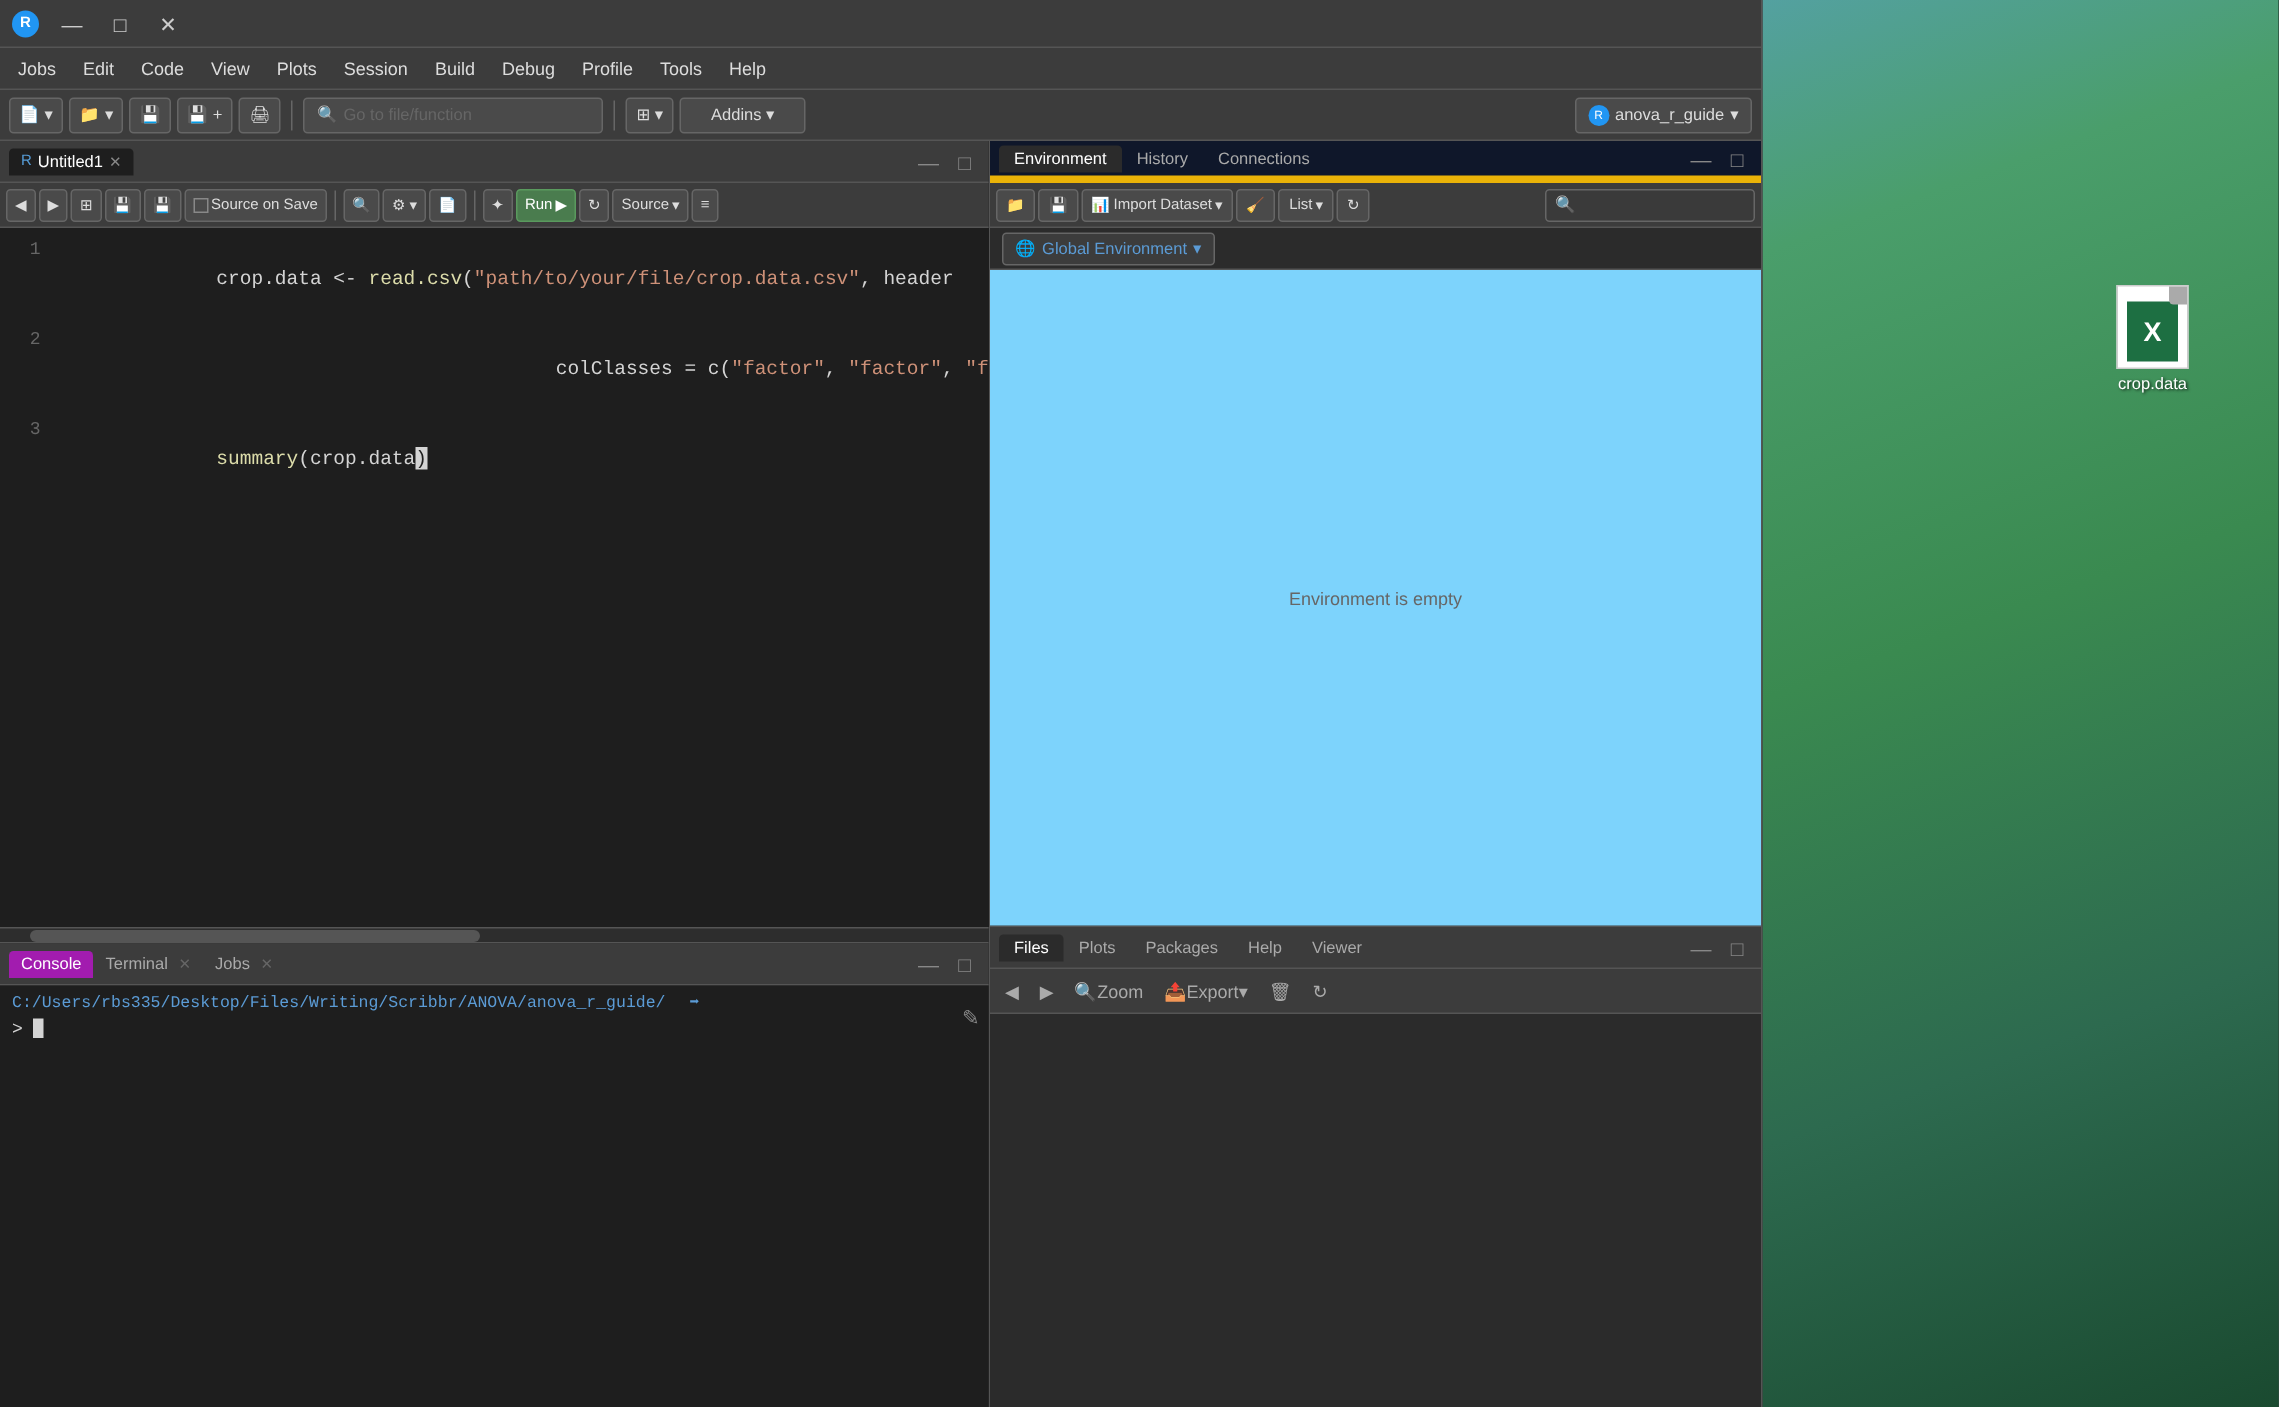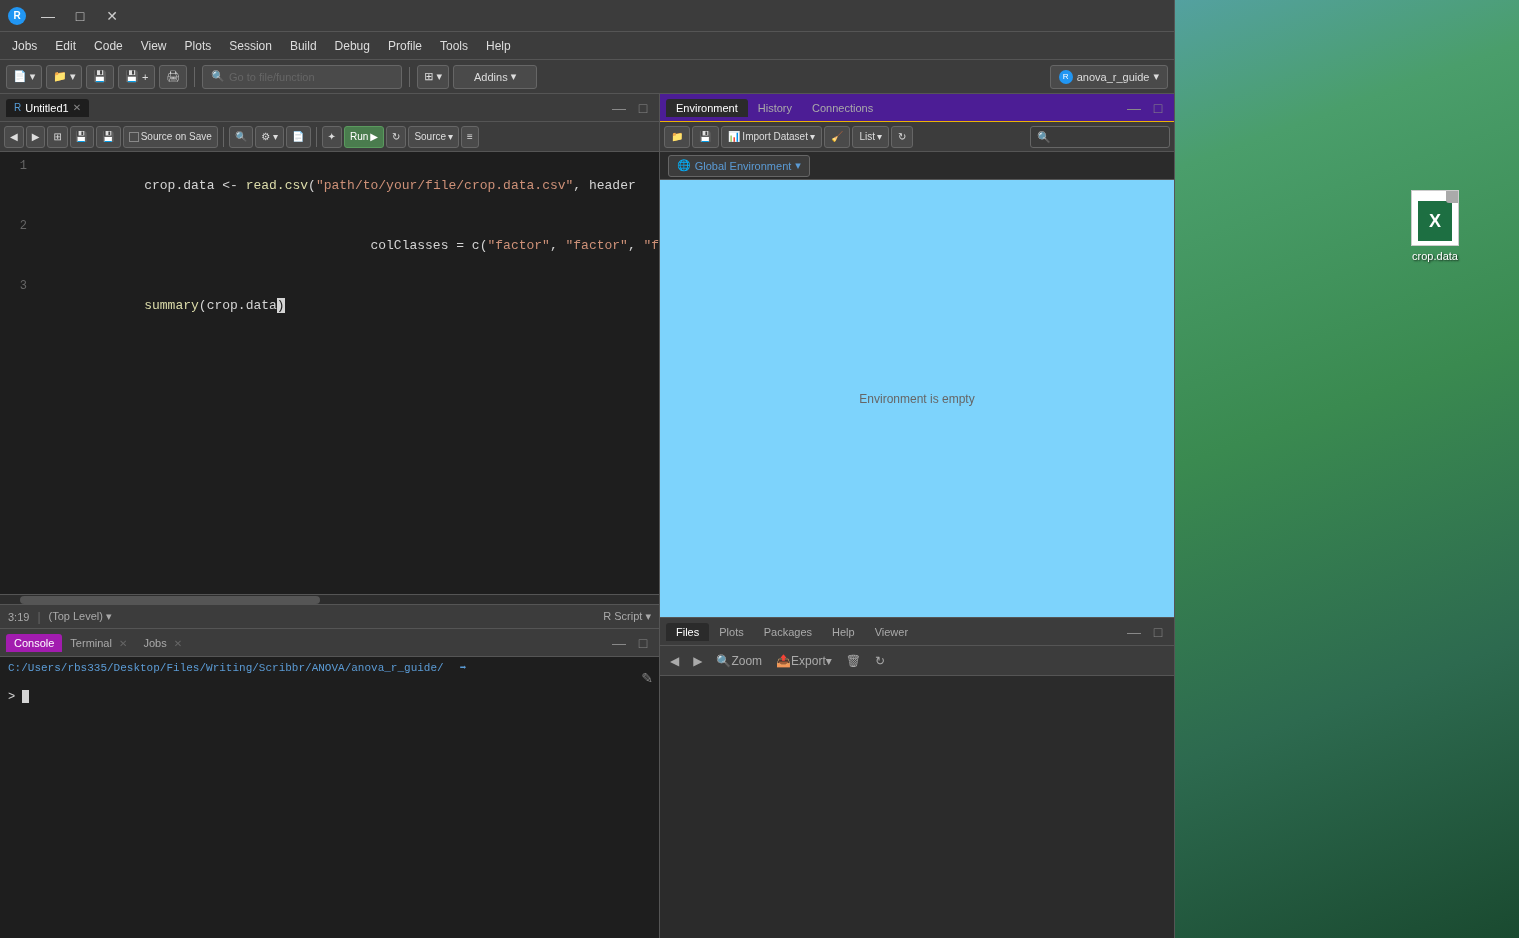--- a/index.html
+++ b/index.html
@@ -397,21 +397,21 @@
       flex: 1;
       background: #1e1e1e;
       padding: 4px 8px;
       font-family: 'Courier New', monospace;
       font-size: 12px;
       overflow: auto;
     }
     .console-path {
       color: #5b9bd5;
       font-size: 11px;
-      margin-bottom: 16px;
+      margin-bottom: 4px;
       display: flex;
       align-items: flex-end;
       gap: 16px;
     }
     .console-prompt {
       color: #d4d4d4;
     }
     .console-cursor {
       display: inline-block;
       width: 7px;
@@ -430,25 +430,25 @@
     
     .top-right-panel {
       flex: 1;
       display: flex;
       flex-direction: column;
       border-bottom: 1px solid #555;
     }
 
     .env-panel-header {
       height: 28px;
-      background: #4c1d95;
+      background: #0f172a;
       display: flex;
       align-items: center;
       padding: 0 6px;
-      border-bottom: 1px solid #eab308;
+      border-bottom: 5px solid #eab308;
       flex-shrink: 0;
     }
     .env-tab {
       padding: 3px 10px;
       color: #aaa;
       font-size: 11px;
       cursor: pointer;
       border-radius: 3px 3px 0 0;
     }
     .env-tab.active {
@@ -724,32 +724,20 @@
             <span class="line-content">
               <span class="code-function">summary</span><span class="code-paren">(</span><span>crop.data</span><span class="code-paren cursor-char">)</span>
             </span>
           </div>
         </div>
 
         <div class="h-scrollbar">
           <div class="h-scrollbar-thumb"></div>
         </div>
 
-        <div class="editor-status-bar">
-          <span class="status-item">3:19</span>
-          <span class="status-sep">|</span>
-          <span class="status-item">
-            <span>(Top Level)</span>
-            <span> ▾</span>
-          </span>
-          <span class="status-item" style="margin-left:auto;">
-            <span>R Script</span>
-            <span> ▾</span>
-          </span>
-        </div>
       </div>
 
       <div class="bottom-panel">
         <div class="console-tabs">
           <div class="console-tab active">
             <span>Console</span>
           </div>
           <div class="console-tab">
             <span>Terminal</span>
             <span class="close-x">✕</span>

